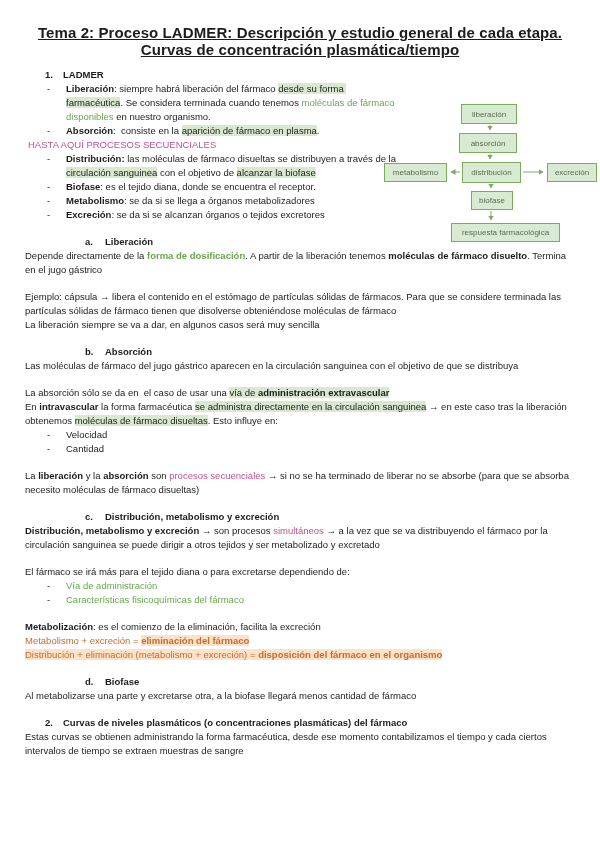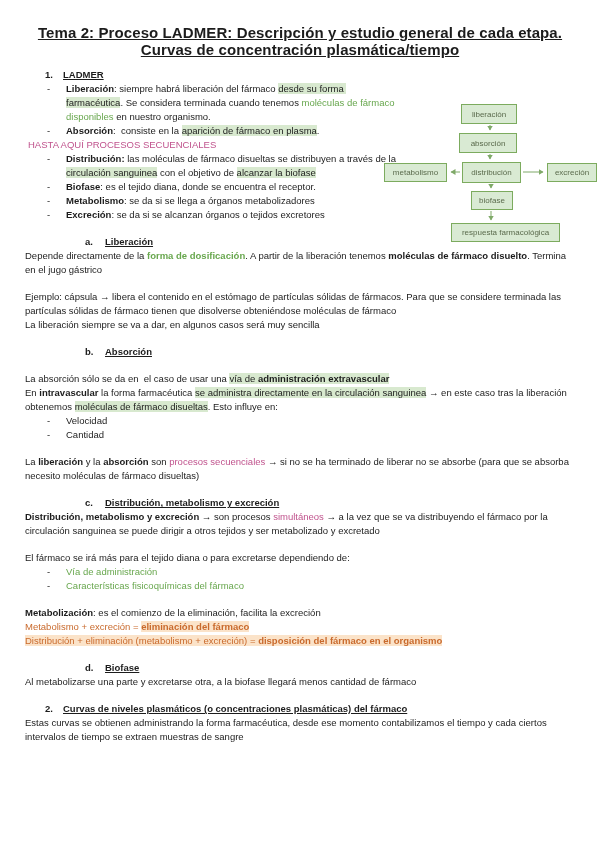--- a/index.html
+++ b/index.html
@@ -36,21 +36,21 @@
   
   .b{font-weight:700;}
   .hl{background:#d8e9cf;}
   .bhl{font-weight:700;background:#d8e9cf;}
   .g{color:#68a74e;}
   .gb{color:#68a74e;font-weight:700;}
   .pk{color:#c0538d;font-weight:400;}
   .o{color:#c96a2d;}
   .ob{color:#c96a2d;font-weight:700;}
   .ohl{background:#fbe3c9;}
-  .hu{font-weight:700;text-decoration:underline;}
+  .hu{font-weight:700;}
   
   .diagram{position:absolute;left:378px;top:76px;width:222px;height:145px;z-index:1;}
   .dnode{
     position:absolute;background:#d9ead3;border:1px solid #7cab5e;color:#5b6b4d;
     font-size:8px;display:flex;align-items:center;justify-content:center;
     box-sizing:border-box;white-space:nowrap;
   }
   .n-liberacion{left:83px;top:4px;width:56px;height:20px;}
   .n-absorcion{left:81px;top:33px;width:58px;height:20px;}
   .n-metabolismo{left:6px;top:63px;width:63px;height:19px;}
@@ -102,20 +102,21 @@
       <div class="blk dash"><span class="dash-marker">-</span><span class="runs"><span class="b">Metabolismo</span><span>: se da si se llega a órganos metabolizadores</span></span></div>
       <div class="blk dash"><span class="dash-marker">-</span><span class="runs"><span class="b">Excreción</span><span>: se da si se alcanzan órganos o tejidos excretores</span></span></div>
       <div class="blk spacer"></div>
       <div class="blk letter"><span class="marker">a.</span><span class="runs"><span class="hu">Liberación</span></span></div>
       <div class="blk para"><span class="runs"><span>Depende directamente de la </span><span class="gb">forma de dosificación</span><span>. A partir de la liberación tenemos </span><span class="b">moléculas de fármaco disuelto</span><span>. Termina en el jugo gástrico</span></span></div>
       <div class="blk spacer"></div>
       <div class="blk para"><span class="runs"><span>Ejemplo: cápsula → libera el contenido en el estómago de partículas sólidas de fármacos. Para que se considere terminada las partículas sólidas de fármaco tienen que disolverse obteniéndose moléculas de fármaco</span></span></div>
       <div class="blk para"><span class="runs"><span>La liberación siempre se va a dar, en algunos casos será muy sencilla</span></span></div>
       <div class="blk spacer"></div>
       <div class="blk letter"><span class="marker">b.</span><span class="runs"><span class="hu">Absorción</span></span></div>
+      <div class="blk para"><span class="runs"><span>Las moléculas de fármaco del jugo gástrico aparecen en la circulación sanguinea con el objetivo de que se distribuya</span></span></div>
       <div class="blk spacer"></div>
       <div class="blk para"><span class="runs"><span>La absorción sólo se da en  el caso de usar una </span><span class="hl">vía de </span><span class="bhl">administración extravascular</span></span></div>
       <div class="blk para"><span class="runs"><span>En </span><span class="b">intravascular</span><span> la forma farmacéutica </span><span class="hl">se administra directamente en la circulación sanguinea</span><span> → en este caso tras la liberación obtenemos </span><span class="hl">moléculas de fármaco disueltas</span><span>. Esto influye en:</span></span></div>
       <div class="blk subdash"><span class="dash-marker">-</span><span class="runs"><span>Velocidad</span></span></div>
       <div class="blk subdash"><span class="dash-marker">-</span><span class="runs"><span>Cantidad</span></span></div>
       <div class="blk spacer"></div>
       <div class="blk para"><span class="runs"><span>La </span><span class="b">liberación</span><span> y la </span><span class="b">absorción</span><span> son </span><span class="pk">procesos secuenciales</span><span> → si no se ha terminado de liberar no se absorbe (para que se absorba necesito moléculas de fármaco disueltas)</span></span></div>
       <div class="blk spacer"></div>
       <div class="blk letter"><span class="marker">c.</span><span class="runs"><span class="hu">Distribución, metabolismo y excreción</span></span></div>
       <div class="blk para"><span class="runs"><span class="b">Distribución, metabolismo y excreción</span><span> → son procesos </span><span class="pk">simultáneos</span><span> → a la vez que se va distribuyendo el fármaco por la circulación sanguinea se puede dirigir a otros tejidos y ser metabolizado y excretado</span></span></div>

